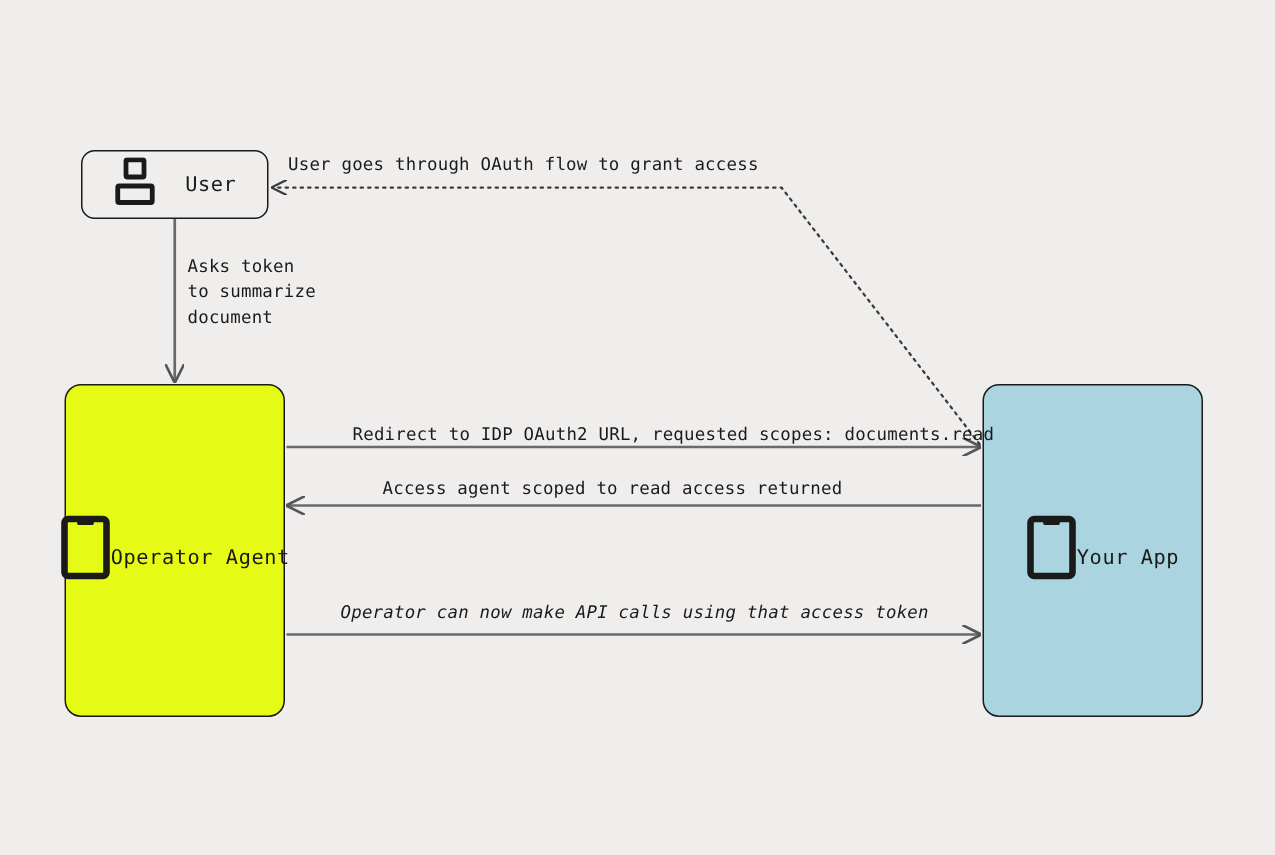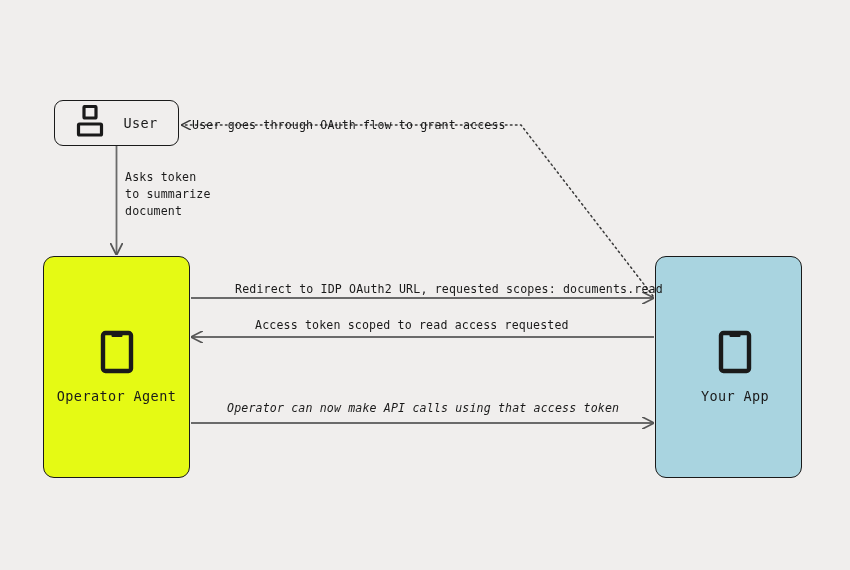--- a/index.html
+++ b/index.html
@@ -19,21 +19,21 @@
     left: 0;
     top: 0;
     width: 850px;
     height: 570px;
   }
   .node {
     position: absolute;
     box-sizing: border-box;
     border: 1.6px solid #1a1a1a;
     display: flex;
-    flex-direction: column;
+    flex-direction: row;
     align-items: center;
     justify-content: center;
   }
   #user-node {
     left: 54px;
     top: 100px;
     width: 125px;
     height: 46px;
     border-radius: 9px;
     background: #f0eeed;
@@ -72,21 +72,21 @@
     margin-top: 10px;
   }
   .edge-label {
     position: absolute;
     font-size: 11.6px;
     color: #1a1a1a;
     letter-spacing: 0.15px;
     white-space: pre;
     line-height: 17px;
   }
-  #lbl-oauth-flow  { left: 192px; top: 101px; margin-top: 16px; }
+  #lbl-oauth-flow  { left: 192px; top: 101px; }
   #lbl-asks-agent  { left: 125px; top: 169px; }
   #lbl-redirect    { left: 203px; top: 281px; padding-left: 32px; }
   #lbl-token       { left: 255px; top: 317px; }
   #lbl-api-calls   { left: 227px; top: 400px; font-style: italic; }
 </style>
 </head>
 <body>
 
 <svg id="canvas" viewBox="0 0 850 570" xmlns="http://www.w3.org/2000/svg">
   <defs>
@@ -140,15 +140,15 @@
 </div>
 
 <div class="edge-label" id="lbl-oauth-flow">User goes through OAuth flow to grant access</div>
 
 <div class="edge-label" id="lbl-asks-agent">Asks token
 to summarize
 document</div>
 
 <div class="edge-label" id="lbl-redirect">Redirect to IDP OAuth2 URL, requested scopes: documents.read</div>
 
-<div class="edge-label" id="lbl-token">Access token scoped to read access requested</div>
+<div class="edge-label" id="lbl-token">Access agent scoped to read access returned</div>
 
 <div class="edge-label" id="lbl-api-calls">Operator can now make API calls using that access token</div>
 
 </body></html>

